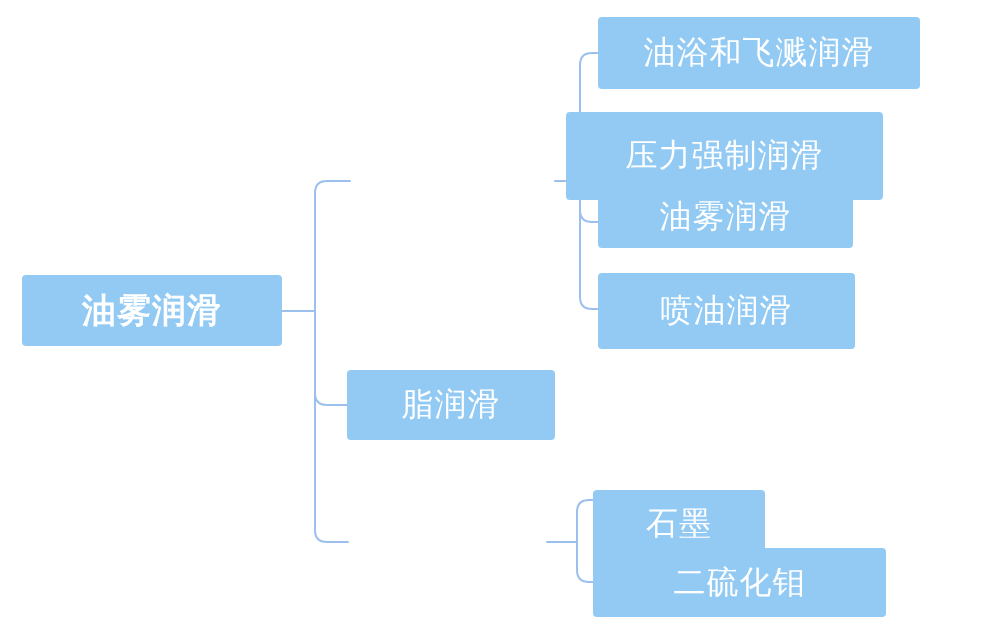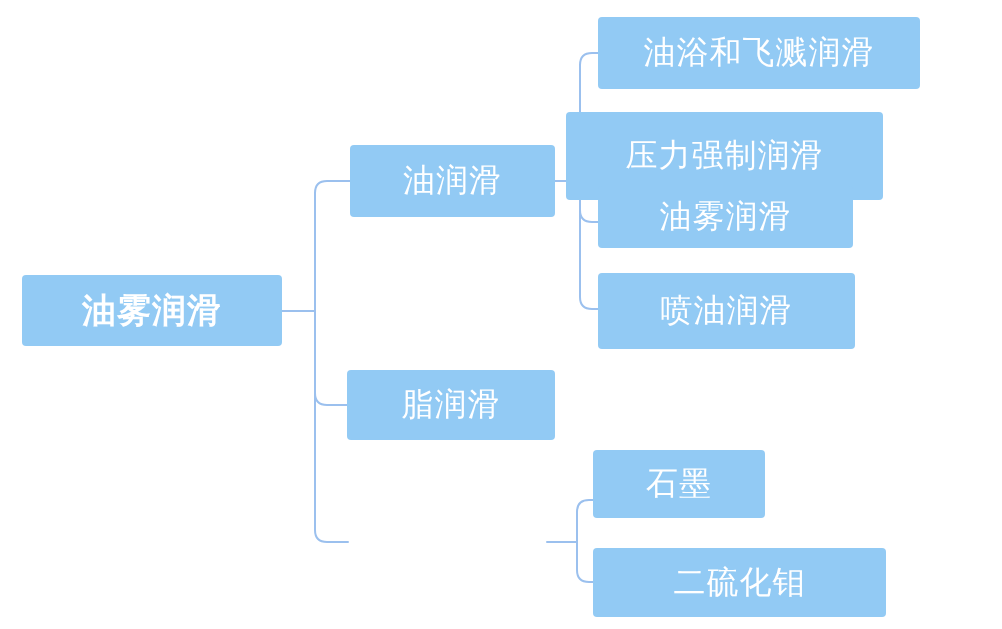--- a/index.html
+++ b/index.html
@@ -70,30 +70,29 @@
     <path d="M580 128 Q580 140 592 140 H598"></path>
     <path d="M580 210 Q580 222 592 222 H598"></path>
 
     <path d="M547 542 H577"></path>
 
     <path d="M593 500 H589 Q577 500 577 512 V570 Q577 582 589 582 H593"></path>
   </svg>
 
   <div class="node root" style="left:22px; top:275px; width:260px; height:71px;">油雾润滑</div>
 
-  <div class="node" style="left:350px; top:145px; width:205px; height:72px;">油润滑</div>
 
   <div class="node" style="left:347px; top:370px; width:208px; height:70px;">脂润滑</div>
 
 
   <div class="node" style="left:598px; top:17px; width:322px; height:72px;">油浴和飞溅润滑</div>
 
   <div class="node" style="left:566px; top:104px; width:317px; height:88px;margin-top:8px;">压力强制润滑</div>
 
   <div class="node" style="left:598px; top:186px; width:255px; height:62px;">油雾润滑</div>
 
   <div class="node" style="left:598px; top:273px; width:257px; height:76px;">喷油润滑</div>
 
-  <div class="node" style="left:593px; top:450px; width:172px; height:68px;">石墨</div>
+  <div class="node" style="left:593px; top:490px; width:172px; height:68px;">石墨</div>
 
   <div class="node" style="left:593px; top:548px; width:293px; height:69px;">二硫化钼</div>
 
 </div>
 
 </body></html>

